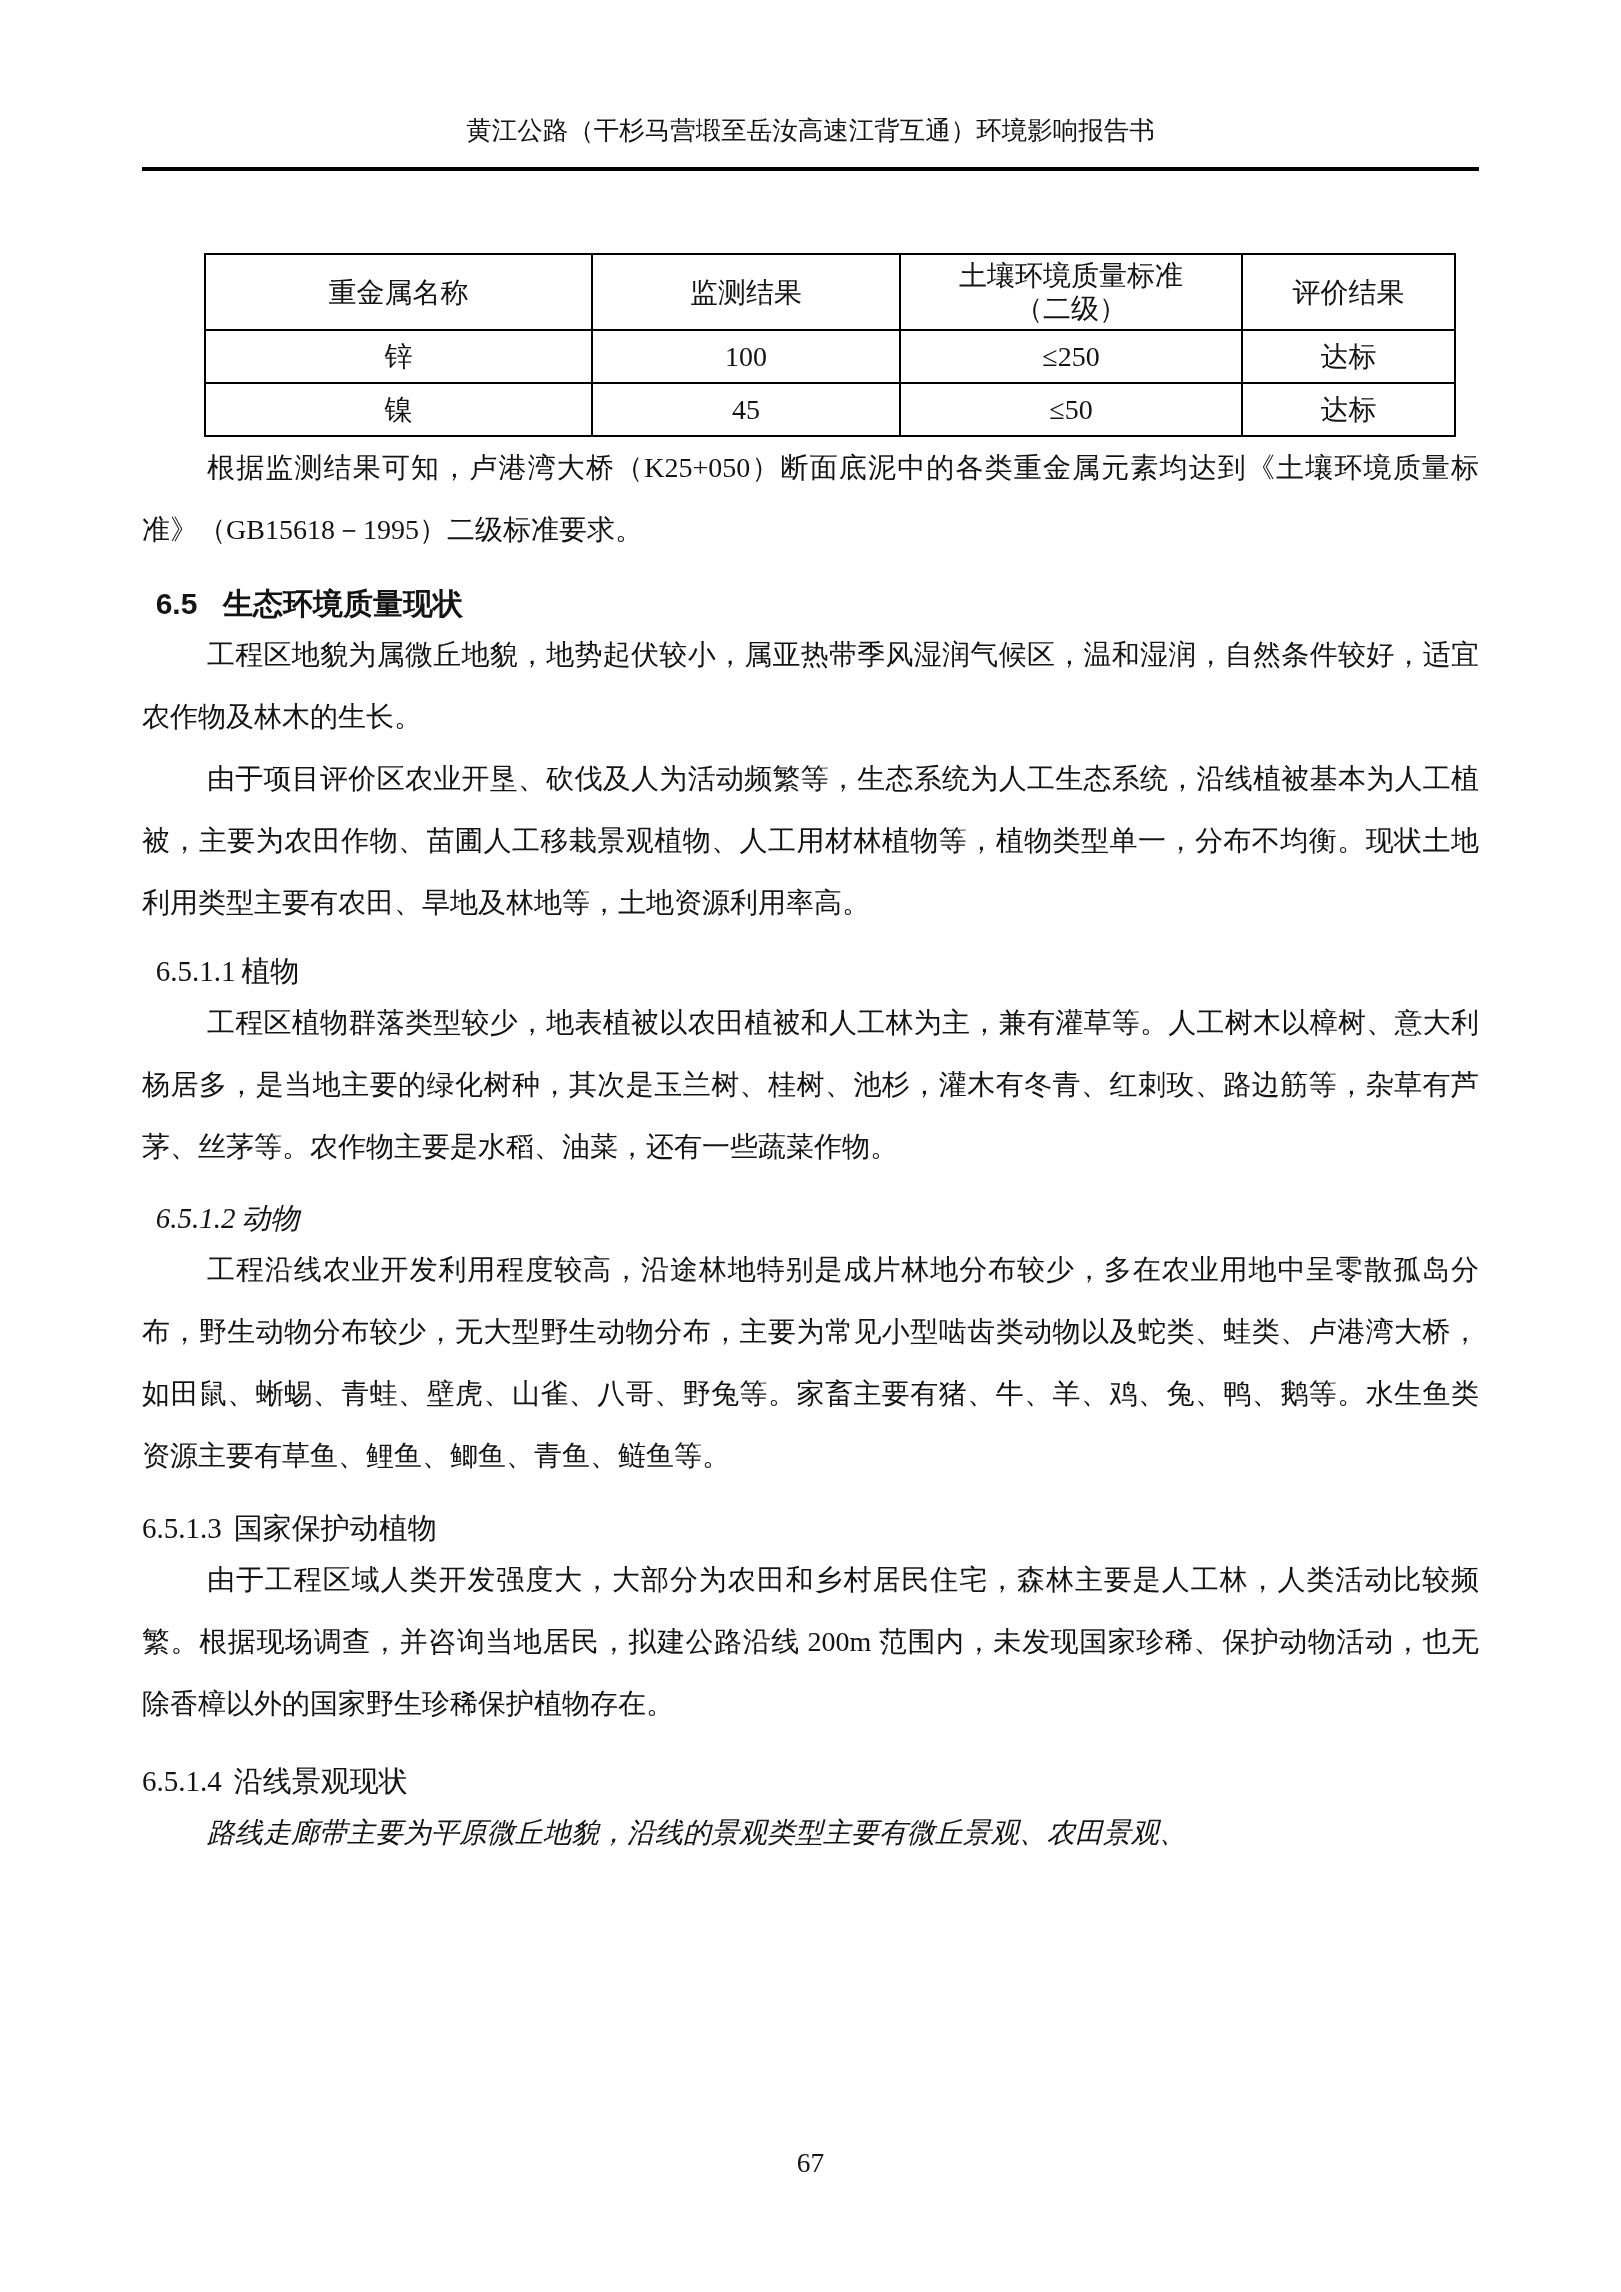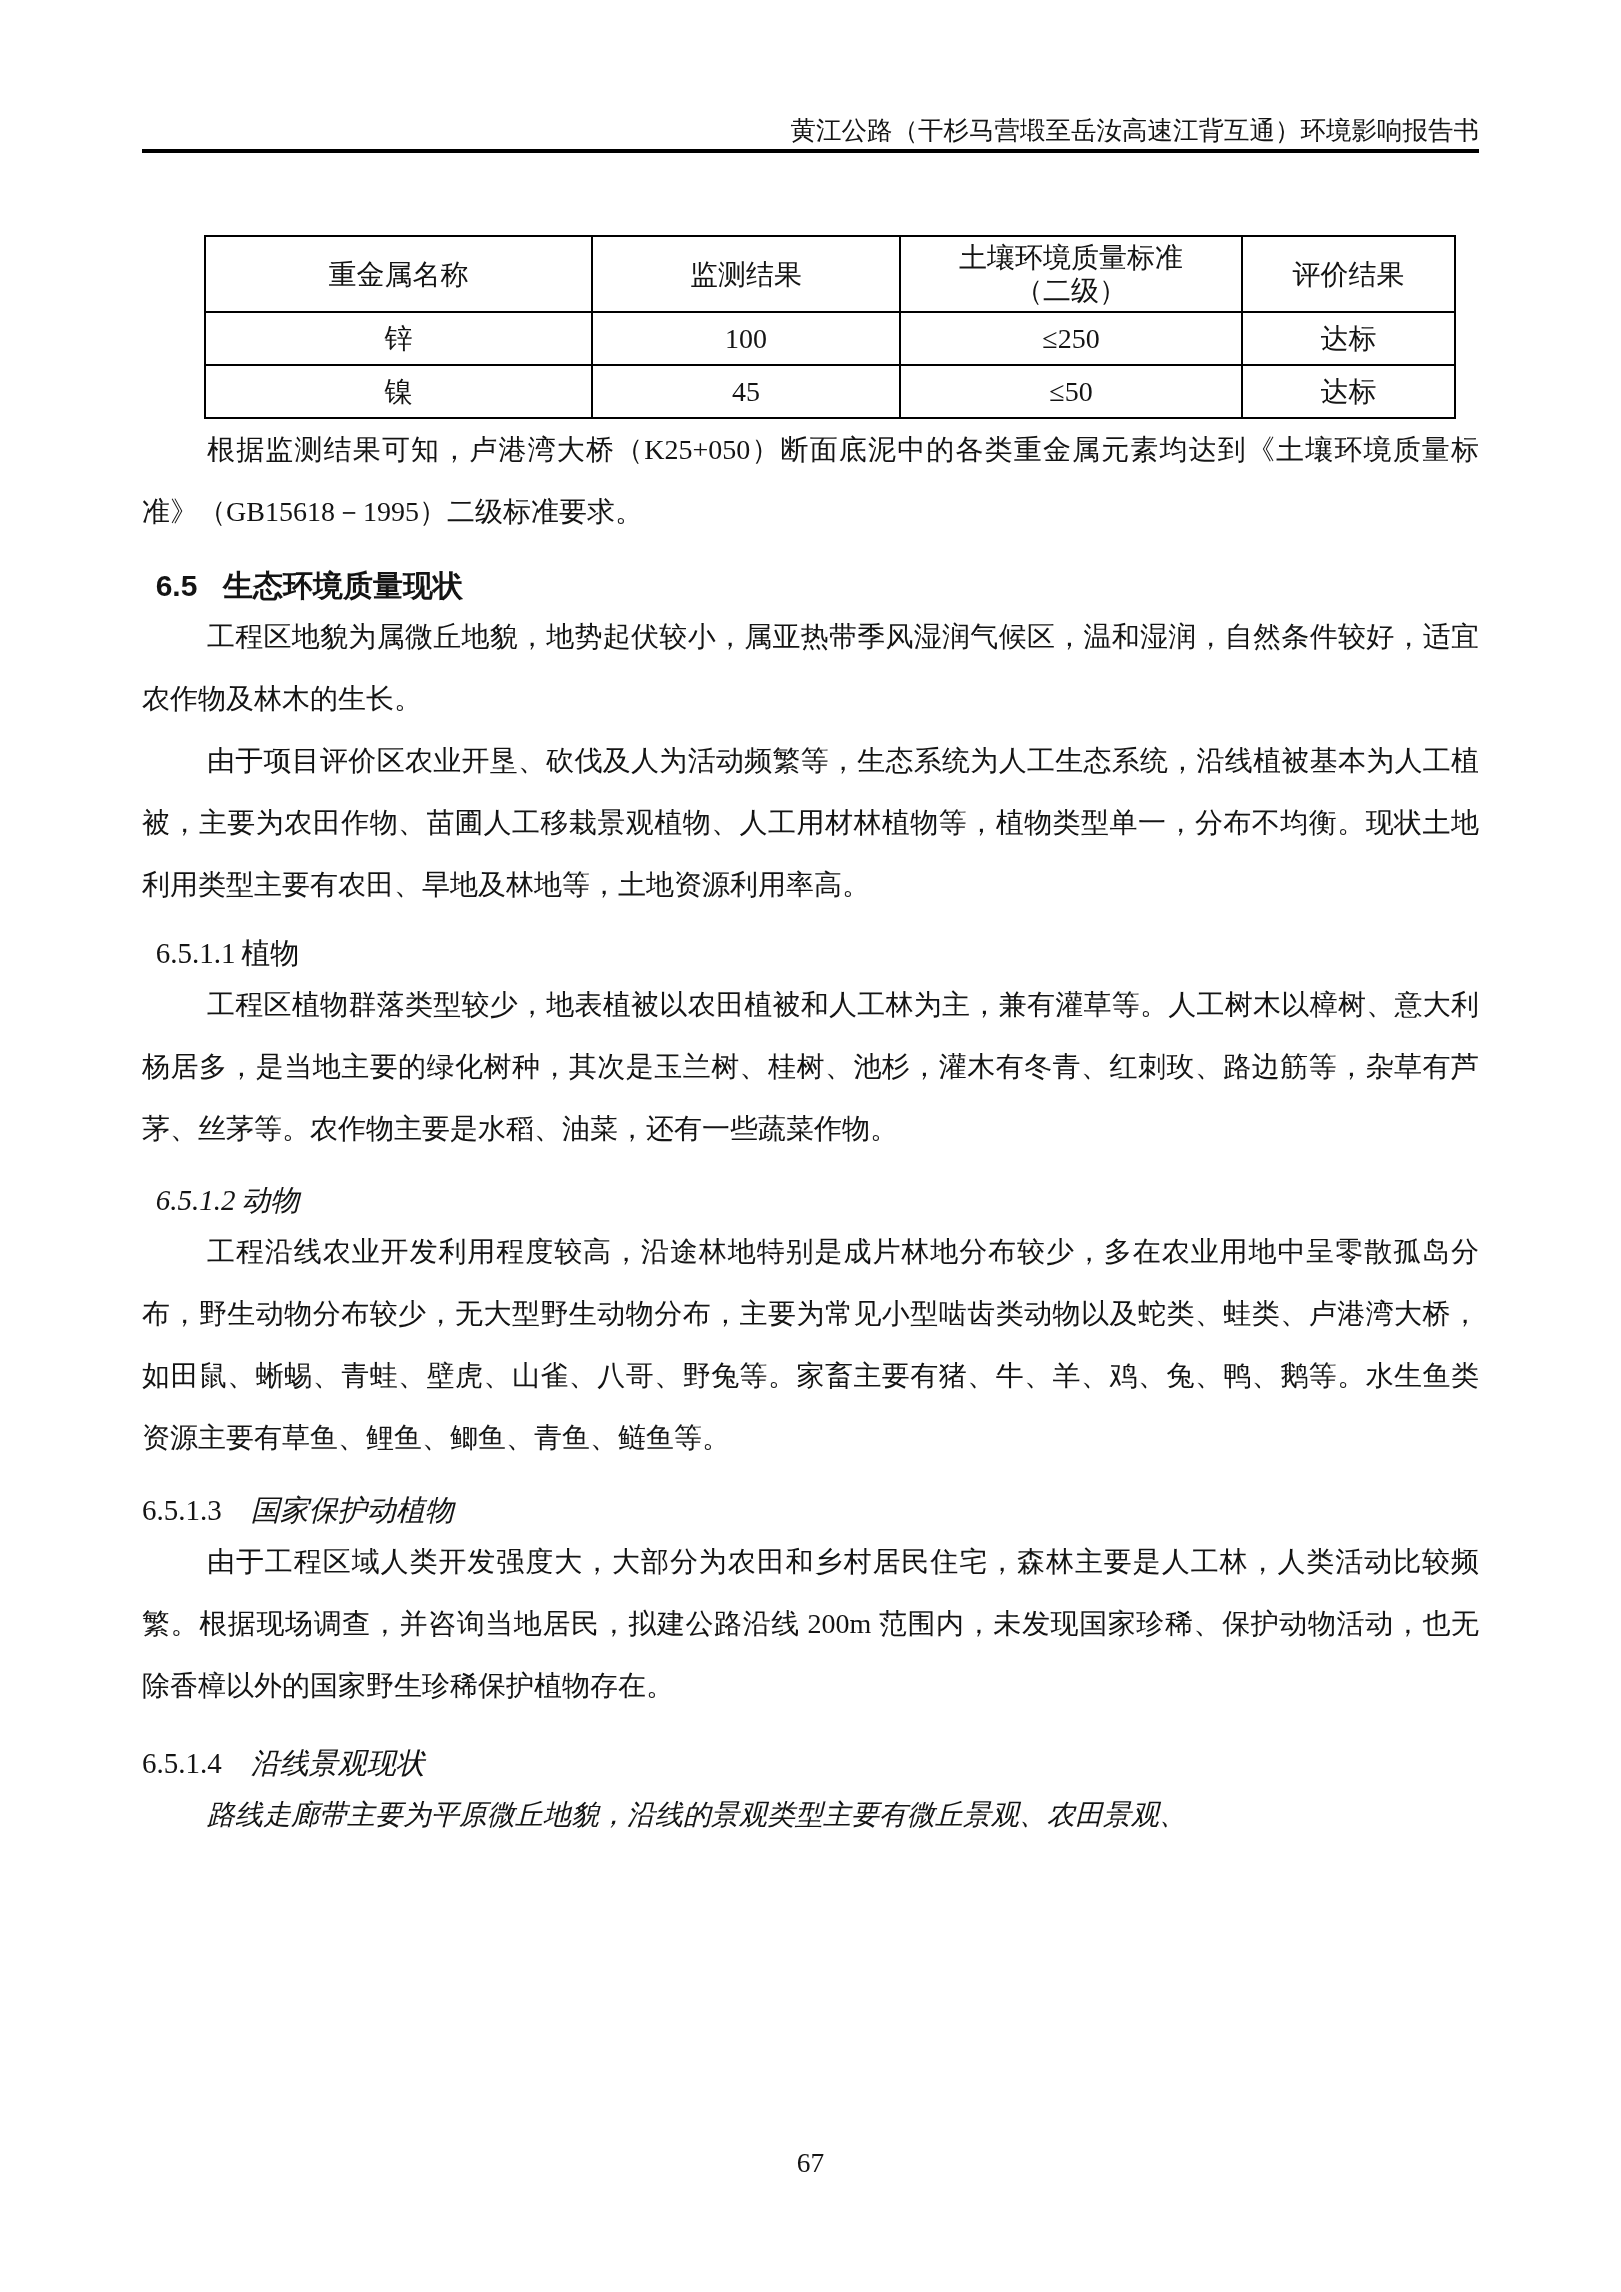--- a/index.html
+++ b/index.html
@@ -6,24 +6,24 @@
   body{
     width:1621px;height:2293px;
     background:#ffffff;
     position:relative;
     box-sizing:border-box;
     padding:116px 142px 0 142px;
     font-family:"Liberation Serif","DejaVu Serif",serif;
     color:#141414;
   }
   .doc-header{
-    text-align:right;
+    text-align:center;
     font-size:25.5px;
     line-height:29px;
-    padding-bottom:4px;
+    padding-bottom:22px;
     border-bottom:4.9px solid #000;
   }
   table.metal-table{
     border-collapse:collapse;
     table-layout:fixed;
     width:1250px;
     margin:82px 0 0 62px;
     font-size:28px;
   }
   table.metal-table,
@@ -61,21 +61,21 @@
     line-height:41px;
   }
   .h-main .t{margin-left:25.5px;}
   .h-sub{
     margin:17.6px 0 0 13.7px;
     font-size:29px;
     line-height:41px;
   }
   .h-sub.flush{margin-left:0;}
   .h-sub .t{margin-left:5.9px;text-align:right;}
-  .h-sub.gap .t{margin-left:29px;font-style:italic;}
+  .h-sub.gap .t{margin-left:12px;}
   .m-p1{margin-top:3.9px;}
   .m-p2{margin-top:15.7px;}
   .m-p3{margin-top:5.9px;}
   .m-h-plants{margin-top:17.6px;}
   .m-p4{margin-top:11.8px;}
   .m-h-animals{margin-top:19.6px;font-style:italic;}
   .m-p5{margin-top:13.7px;}
   .m-h-protected{margin-top:21.6px;}
   .m-p6{margin-top:13.7px;}
   .m-h-landscape{margin-top:25.5px;}

